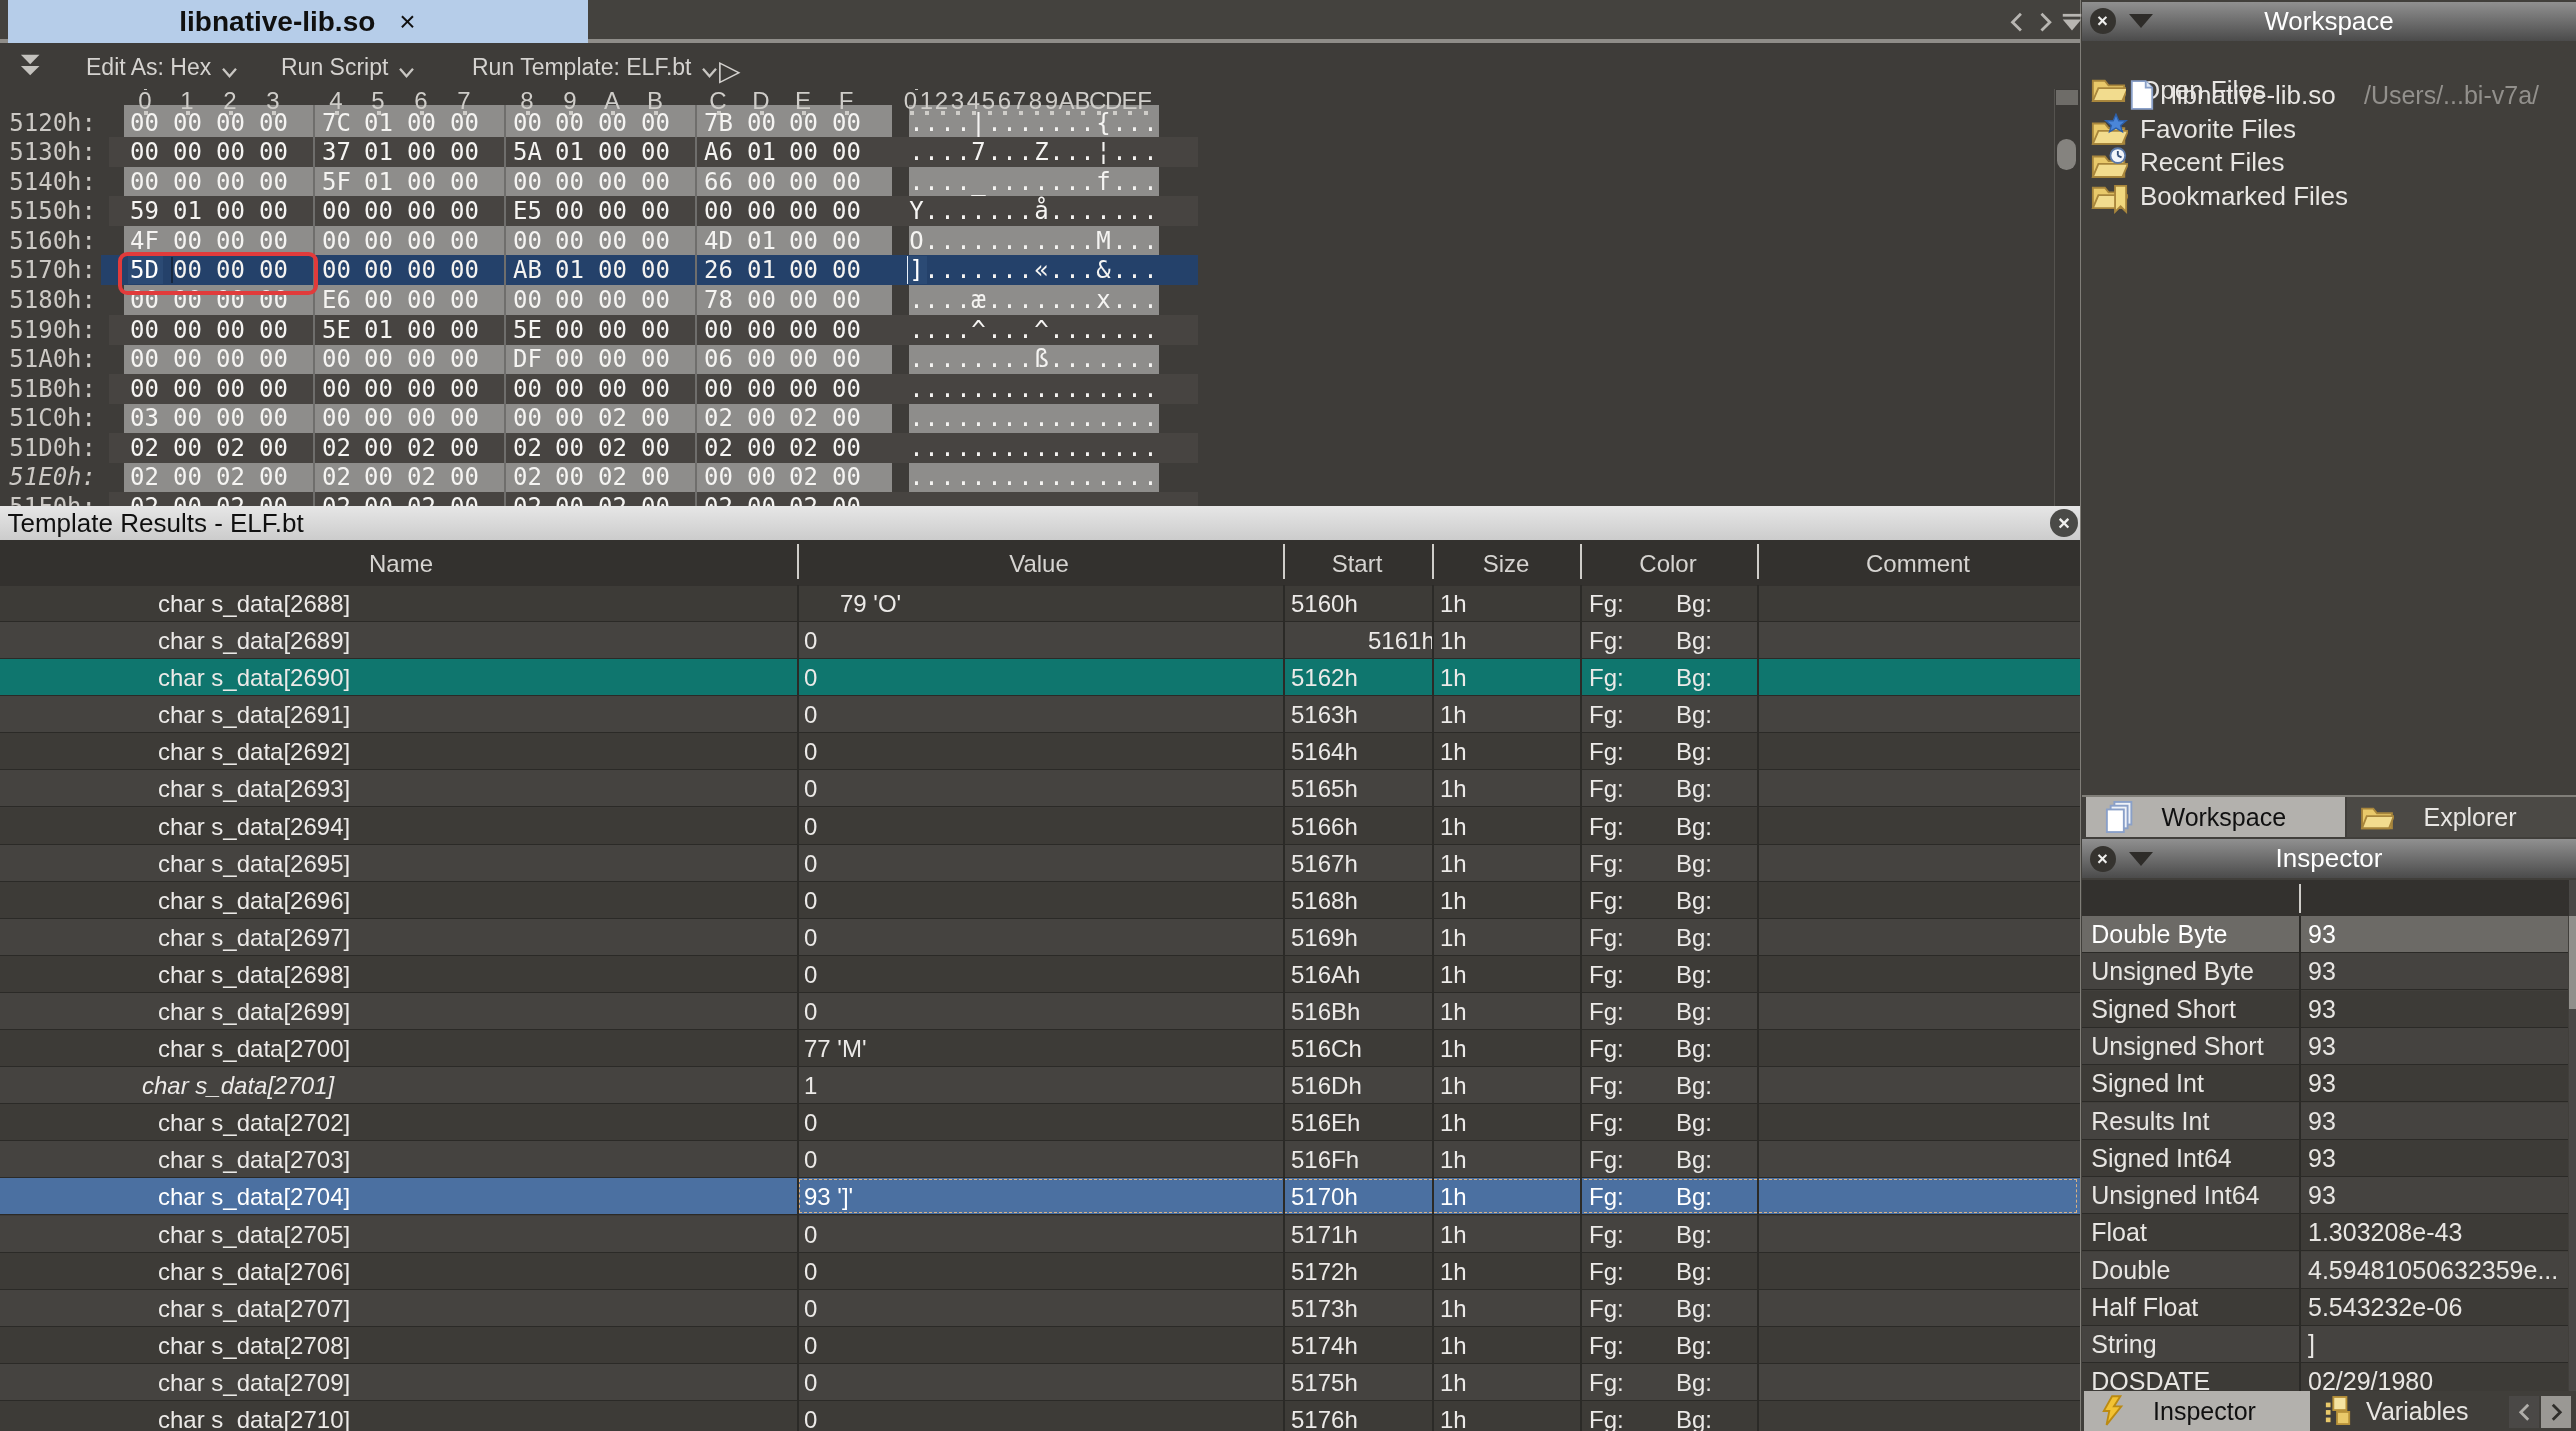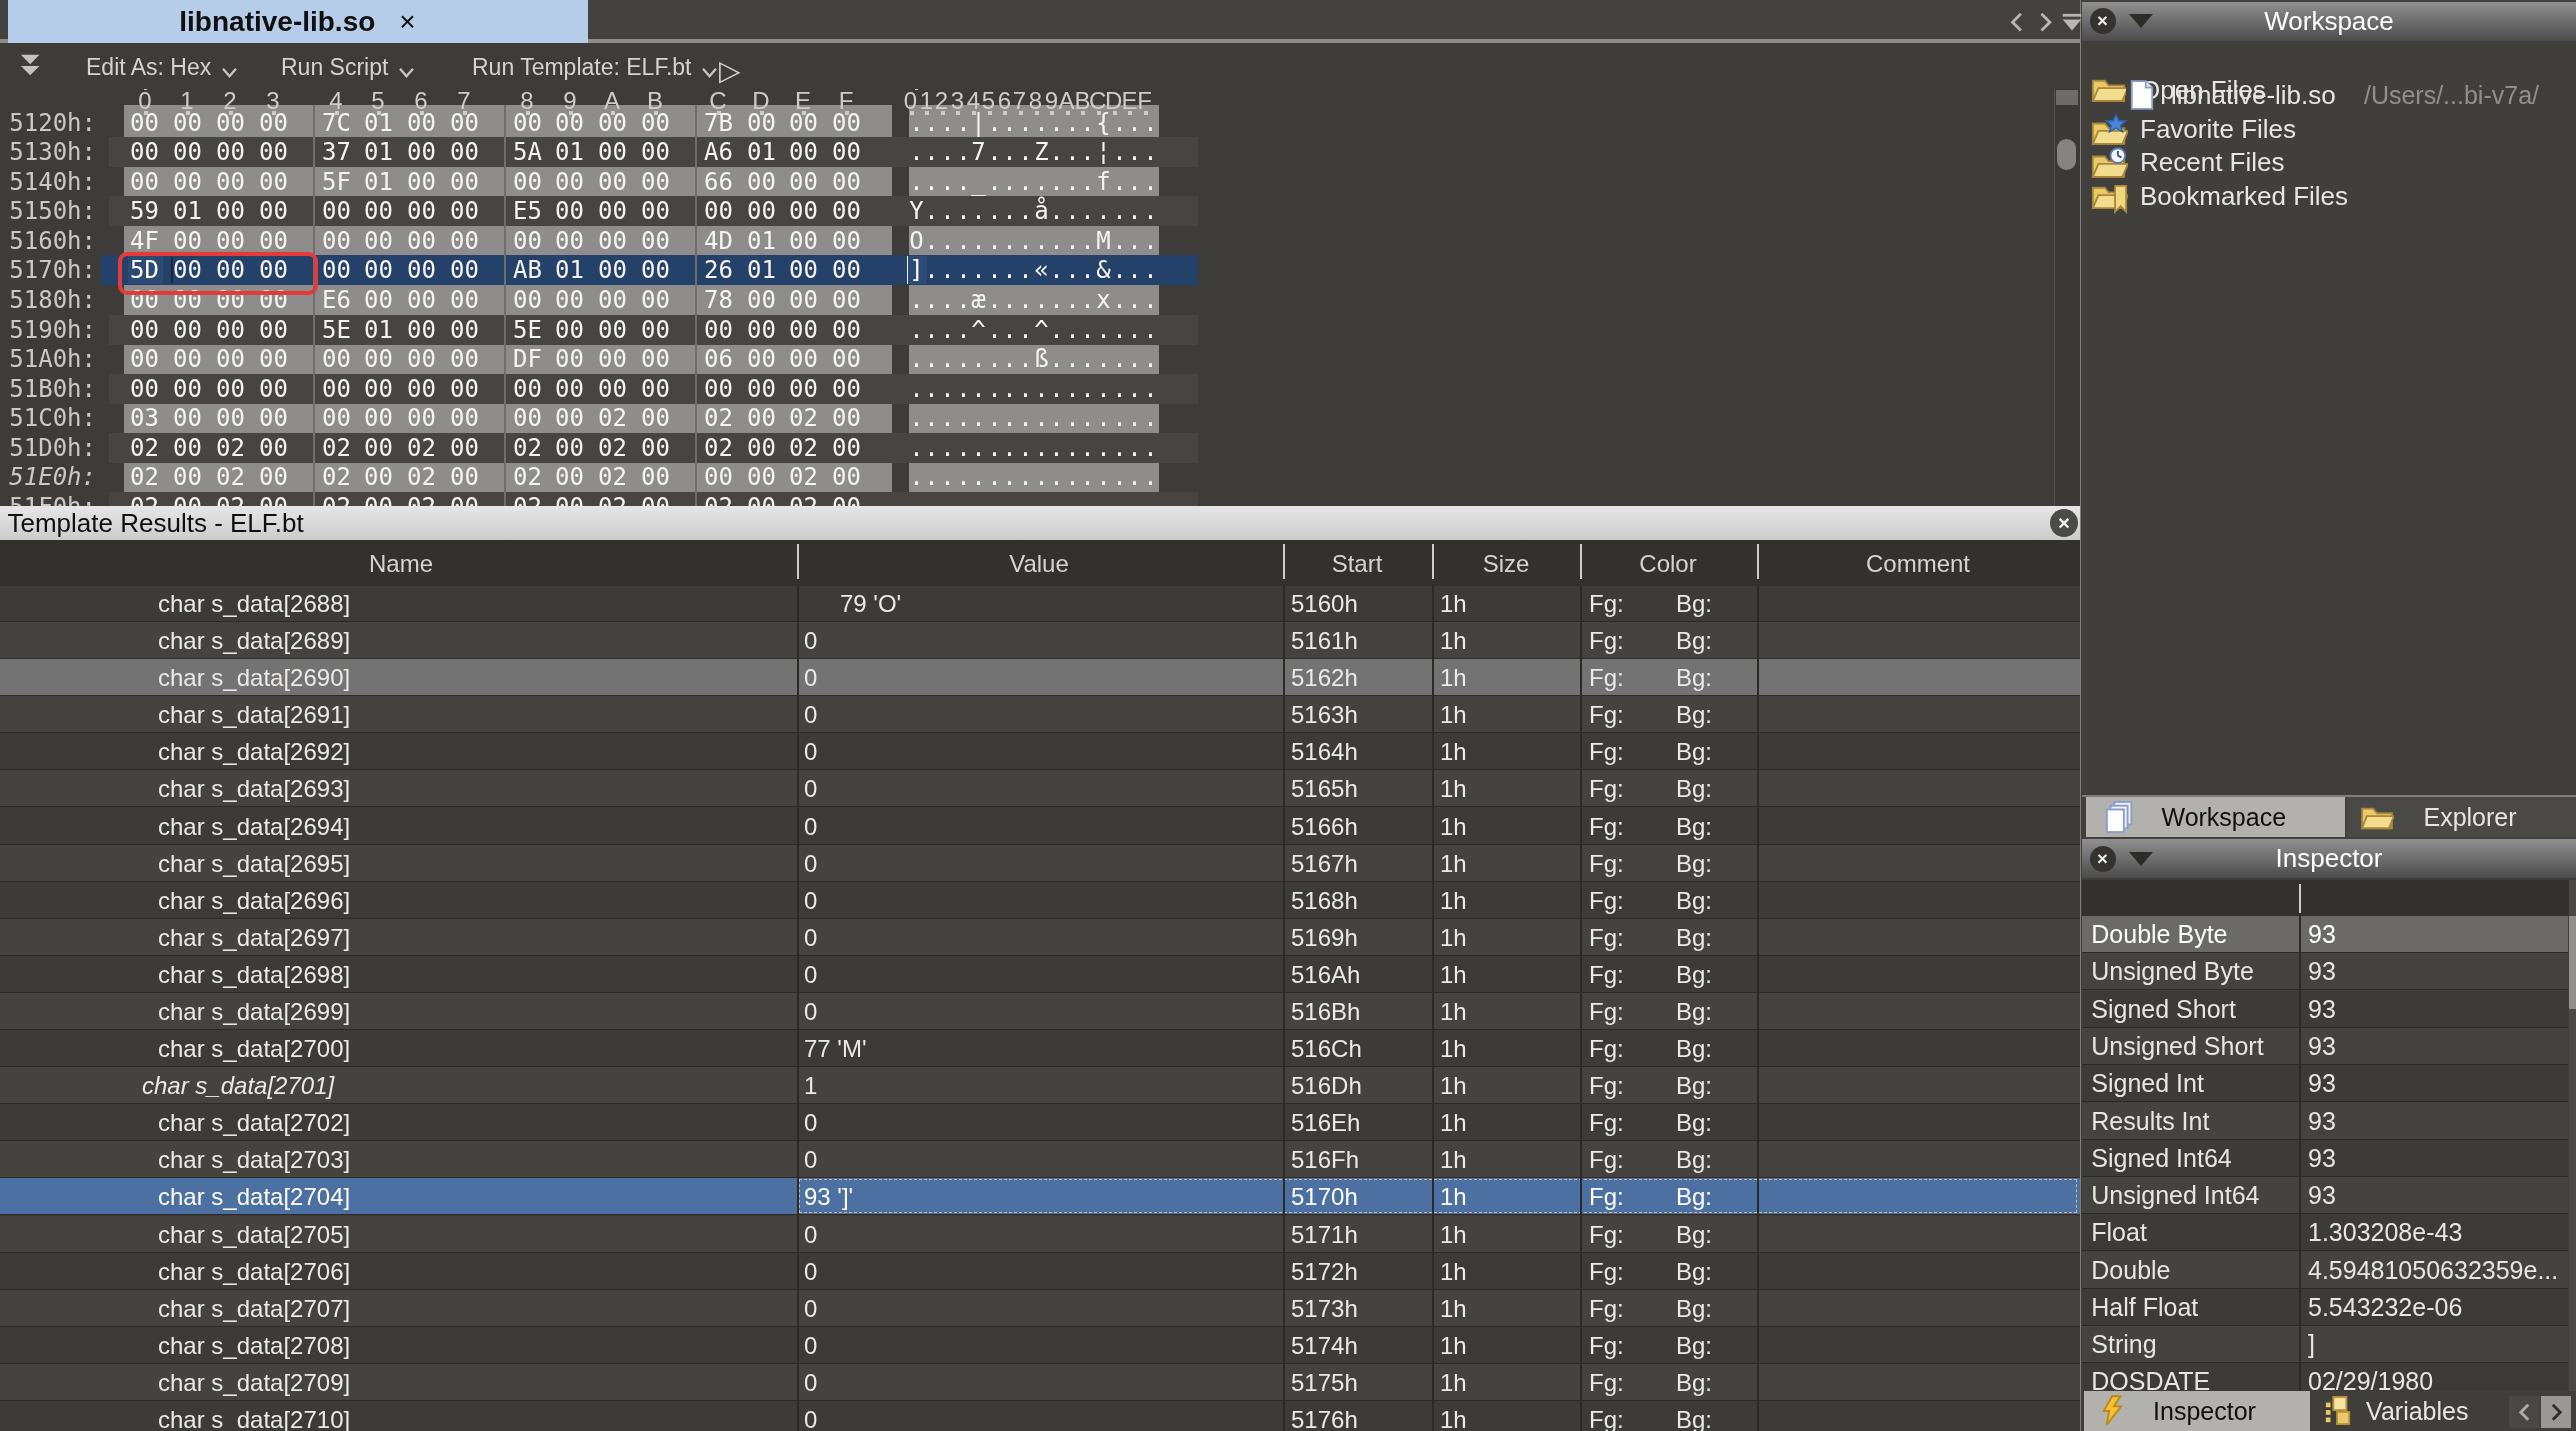--- a/index.html
+++ b/index.html
@@ -702,26 +702,26 @@
         <div class="c" style="left: 158px;">char s_data[2688]</div>
         <div class="c" style="left: 840px;">79 'O'</div>
         <div class="c" style="left: 1291px;">5160h</div>
         <div class="c" style="left: 1440px;">1h</div>
         <div class="c" style="left: 1589px;">Fg:</div>
         <div class="c" style="left: 1676px;">Bg:</div>
       </div>
       <div class="abs trow" style="top: 37px; background: rgb(69, 67, 64);">
         <div class="c" style="left: 158px;">char s_data[2689]</div>
         <div class="c" style="left: 804px;">0</div>
-        <div class="c" style="left: 1291px;">5161h</div>
-        <div class="c" style="left: 1440px;">1h</div>
-        <div class="c" style="left: 1589px;">Fg:</div>
-        <div class="c" style="left: 1676px;">Bg:</div>
-      </div>
-      <div class="abs trow" style="top: 74px; background: #737373;">
+        <div class="c" style="left: 1368px;">5161h</div>
+        <div class="c" style="left: 1440px;">1h</div>
+        <div class="c" style="left: 1589px;">Fg:</div>
+        <div class="c" style="left: 1676px;">Bg:</div>
+      </div>
+      <div class="abs trow" style="top: 74px; background: #0f766e;">
         <div class="c" style="left: 158px;">char s_data[2690]</div>
         <div class="c" style="left: 804px;">0</div>
         <div class="c" style="left: 1291px;">5162h</div>
         <div class="c" style="left: 1440px;">1h</div>
         <div class="c" style="left: 1589px;">Fg:</div>
         <div class="c" style="left: 1676px;">Bg:</div>
       </div>
       <div class="abs trow" style="top: 111px; background: rgb(69, 67, 64);">
         <div class="c" style="left: 158px;">char s_data[2691]</div>
         <div class="c" style="left: 804px;">0</div>

